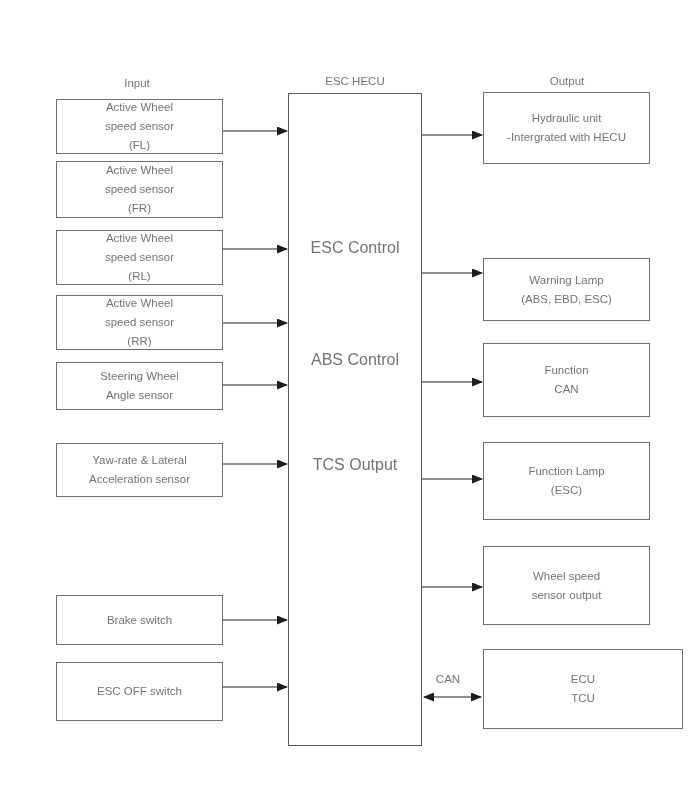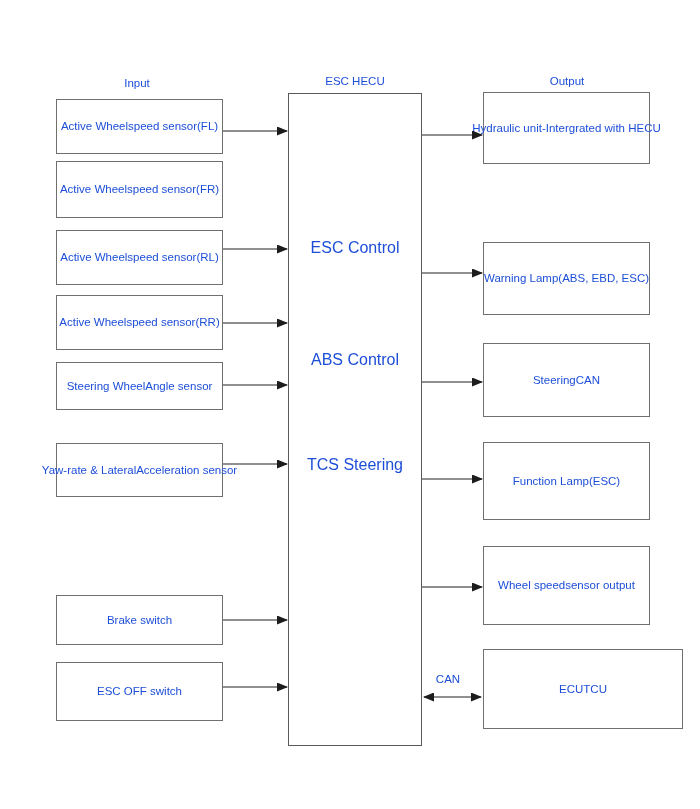--- a/index.html
+++ b/index.html
@@ -1,26 +1,26 @@
 <!DOCTYPE html>
 <html><head>
 <meta charset="utf-8">
 <style>
   html,body{margin:0;padding:0;background:#ffffff;}
   .canvas{
     position:relative;width:700px;height:809px;background:#ffffff;
-    font-family:"Liberation Sans",sans-serif;color:#1d4ed8;overflow:hidden;
+    font-family:"Liberation Sans",sans-serif;color:#737373;overflow:hidden;
   }
   .col-label{
     position:absolute;font-size:11.5px;white-space:nowrap;
     transform:translateX(-50%);
   }
   .box{
     position:absolute;background:#ffffff;border:1px solid #6f6f6f;
-    display:flex;flex-direction:row;justify-content:center;align-items:center;
+    display:flex;flex-direction:column;justify-content:center;align-items:center;
     text-align:center;font-size:11.5px;line-height:19px;box-sizing:border-box;
   }
   .box .line{white-space:nowrap;}
   .hecu{
     position:absolute;left:288px;top:93px;width:134px;height:653px;
     background:#ffffff;border:1px solid #5a5a5a;box-sizing:border-box;
   }
   .hecu-label{
     position:absolute;left:0;width:100%;text-align:center;
     font-size:16px;transform:translateY(-50%);white-space:nowrap;
@@ -72,33 +72,33 @@
   <div class="box" style="left:56px;top:595px;width:167px;height:50px">
     <div class="line">Brake switch</div>
   </div>
   <div class="box" style="left:56px;top:662px;width:167px;height:59px">
     <div class="line">ESC OFF switch</div>
   </div>
 
   <div class="hecu">
     <div class="hecu-label" style="top:154px">ESC Control</div>
     <div class="hecu-label" style="top:266px">ABS Control</div>
-    <div class="hecu-label" style="top:371px">TCS Steering</div>
+    <div class="hecu-label" style="top:371px">TCS Output</div>
   </div>
 
   <div class="box" style="left:483px;top:92px;width:167px;height:72px">
     <div class="line">Hydraulic unit</div>
     <div class="line">-Intergrated with HECU</div>
   </div>
-  <div class="box" style="left:483px;top:242px;width:167px;height:73px">
+  <div class="box" style="left:483px;top:258px;width:167px;height:63px">
     <div class="line">Warning Lamp</div>
     <div class="line">(ABS, EBD, ESC)</div>
   </div>
   <div class="box" style="left:483px;top:343px;width:167px;height:74px">
-    <div class="line">Steering</div>
+    <div class="line">Function</div>
     <div class="line">CAN</div>
   </div>
   <div class="box" style="left:483px;top:442px;width:167px;height:78px">
     <div class="line">Function Lamp</div>
     <div class="line">(ESC)</div>
   </div>
   <div class="box" style="left:483px;top:546px;width:167px;height:79px">
     <div class="line">Wheel speed</div>
     <div class="line">sensor output</div>
   </div>

